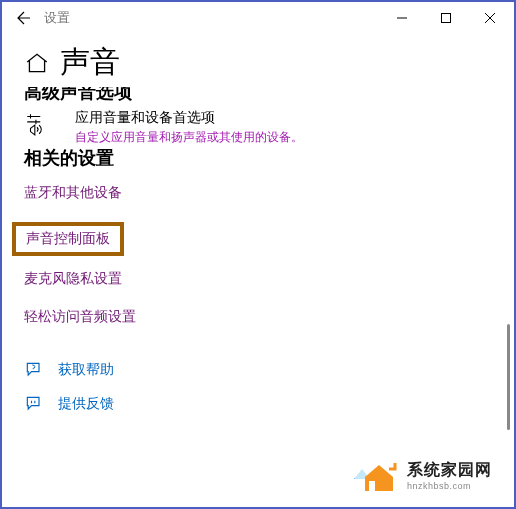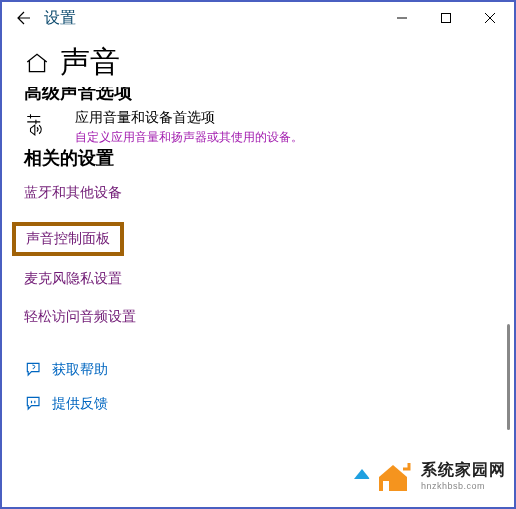--- a/index.html
+++ b/index.html
@@ -21,22 +21,22 @@
     .back-btn {
       width: 40px;
       height: 32px;
       display: flex;
       align-items: center;
       justify-content: center;
       font-size: 16px;
       cursor: pointer;
     }
     .title-text {
-      font-size: 16px;
-      color: #0c4a6e;
+      font-size: 13px;
+      color: #737373;
     }
     .window-controls {
       margin-left: auto;
       display: flex;
     }
     .winctl {
       width: 44px;
       height: 32px;
       display: flex;
       align-items: center;
@@ -105,21 +105,21 @@
       padding: 4px 10px;
       margin-left: -12px;
       margin-bottom: 14px;
     }
     .footer-links {
       margin-top: 34px;
     }
     .footer-link {
       display: flex;
       align-items: center;
-      gap: 8px;
+      gap: 14px;
       color: #0066c0;
       font-size: 14px;
       margin-bottom: 14px;
       cursor: pointer;
     }
     .footer-link .fl-icon {
       width: 20px;
       height: 20px;
       display: flex;
       align-items: center;
@@ -129,21 +129,21 @@
       position: absolute;
       right: 4px;
       top: 322px;
       width: 3px;
       height: 106px;
       background: #888;
       border-radius: 2px;
     }
     .watermark {
       position: absolute;
-      right: 4px;
+      right: 18px;
       bottom: 10px;
       display: flex;
       align-items: center;
       gap: 8px;
       background: rgba(255,255,255,0.75);
       padding: 2px 4px;
     }
     .wm-logo {
       width: 40px;
       height: 40px;

